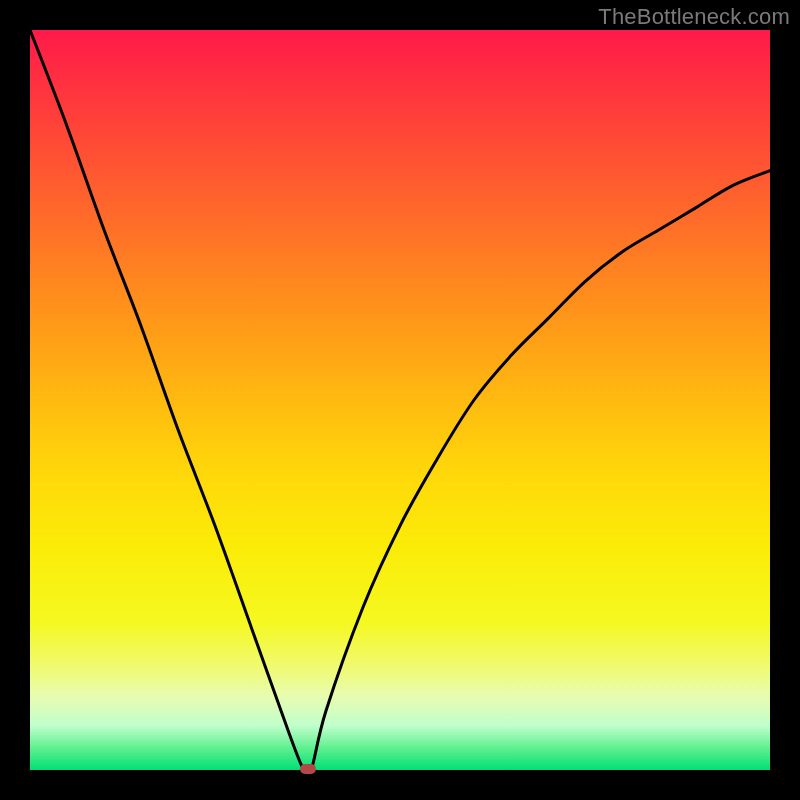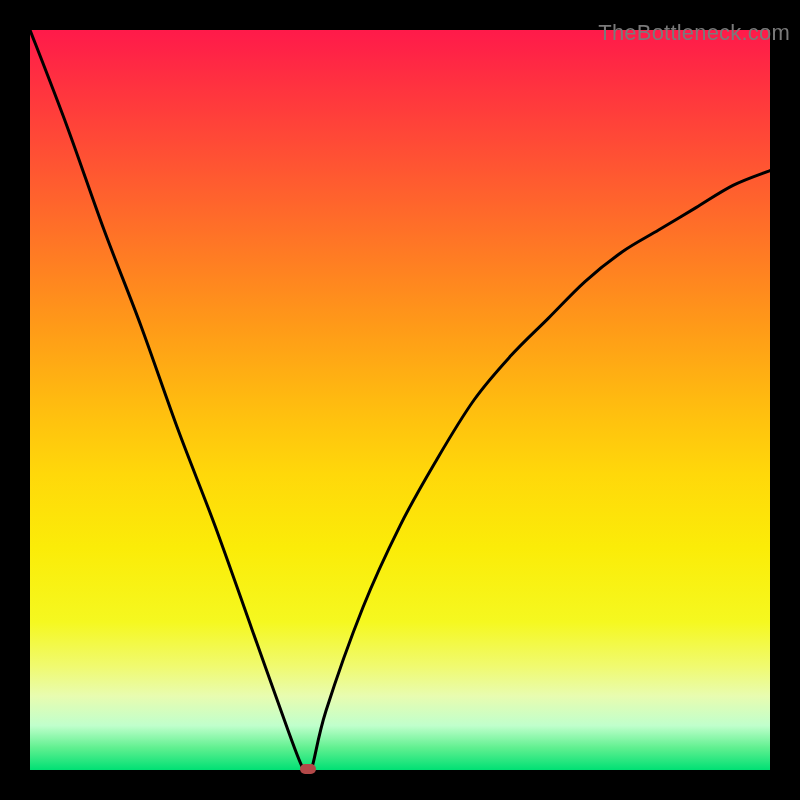--- a/index.html
+++ b/index.html
@@ -37,21 +37,21 @@
       #f5f820 80%,
       #f0fa70 86%,
       #e8fcb0 90%,
       #c0ffcc 94%,
       #60f090 97%,
       #00e074 100%
     );
   }
   .watermark {
     position: absolute;
-    top: 20px;
+    top: 4px;
     right: 10px;
     color: #7a7a7a;
     font-size: 22px;
     font-weight: 500;
     letter-spacing: 0.2px;
     user-select: none;
   }
   svg.curve {
     position: absolute;
     left: 0;

